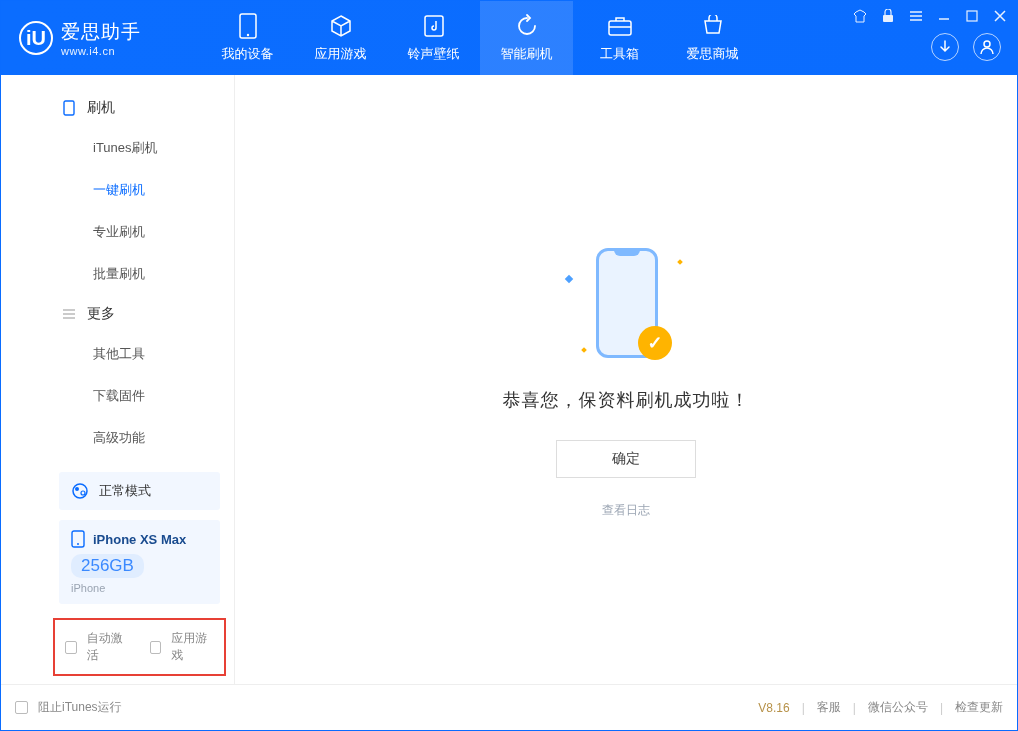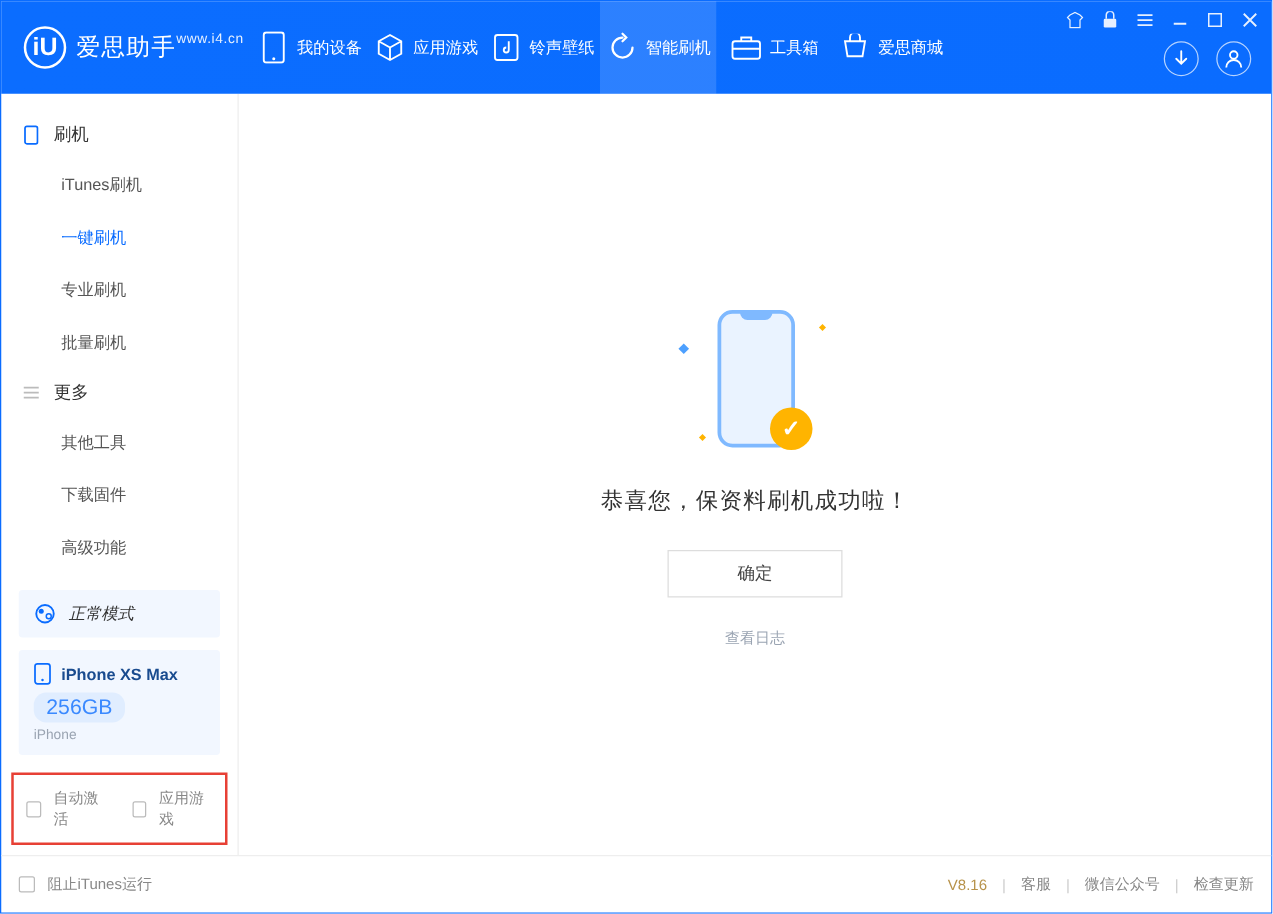--- a/index.html
+++ b/index.html
@@ -1,40 +1,40 @@
 <!DOCTYPE html>
 <html><head>
 <meta charset="utf-8">
 <style>
 * { margin: 0; padding: 0; box-sizing: border-box; font-family: "Microsoft YaHei", Arial, sans-serif; }
 body { background: #fff; }
 .window { width: 1018px; height: 731px; border: 1px solid #0a6cff; display: flex; flex-direction: column; background: #fff; }
 .header { height: 74px; background: linear-gradient(to right, #0b6dff, #0a6cff); display: flex; align-items: center; color: #fff; position: relative; }
 .logo-area { display: flex; align-items: center; padding-left: 18px; width: 200px; }
 .logo-circle { width: 34px; height: 34px; border: 2.5px solid #fff; border-radius: 50%; display: flex; align-items: center; justify-content: center; margin-right: 8px; font-weight: bold; font-size: 20px; font-family: Arial; }
-.logo-text { display: flex; flex-direction: row; }
+.logo-text { display: flex; flex-direction: column; }
 .logo-main { font-size: 19px; font-weight: 500; letter-spacing: 1px; }
 .logo-sub { font-size: 11px; opacity: 0.9; letter-spacing: 0.5px; }
 .nav-tabs { display: flex; height: 100%; }
-.nav-tab { width: 93px; height: 100%; display: flex; align-items: center; justify-content: center; cursor: pointer; gap: 6px; }
+.nav-tab { width: 93px; height: 100%; display: flex; flex-direction: column; align-items: center; justify-content: center; cursor: pointer; gap: 6px; }
 .nav-tab.active { background: rgba(255,255,255,0.14); }
 .nav-icon { width: 26px; height: 26px; display: flex; align-items: center; justify-content: center; }
 .nav-label { font-size: 13px; }
 .win-controls { position: absolute; top: 6px; right: 8px; display: flex; gap: 10px; font-size: 14px; }
 .win-btn { width: 18px; height: 18px; display: flex; align-items: center; justify-content: center; cursor: pointer; opacity: 0.9; }
 .header-right { position: absolute; right: 16px; bottom: 14px; display: flex; gap: 14px; }
 .circ-btn { width: 28px; height: 28px; border: 1.5px solid rgba(255,255,255,0.7); border-radius: 50%; display: flex; align-items: center; justify-content: center; cursor: pointer; }
-.body-area { flex: 1; display: flex; overflow: hidden; }
+.body-area { flex: 1; display: flex; overflow: hidden; padding-left: 44px; }
 .sidebar { width: 190px; border-right: 1px solid #eee; display: flex; flex-direction: column; padding-top: 14px; }
 .side-group-header { display: flex; align-items: center; gap: 10px; padding: 10px 16px; font-size: 14px; color: #333; }
 .side-group-icon { width: 16px; height: 16px; display: flex; align-items: center; justify-content: center; }
 .side-item { padding: 12px 10px 12px 48px; font-size: 13px; color: #555; cursor: pointer; }
 .side-item.active { color: #0a6cff; }
 .side-spacer { flex: 1; }
-.device-box { margin: 10px 14px; background: #f2f7ff; border-radius: 3px; padding: 10px 12px; display: flex; align-items: center; gap: 10px; font-size: 13px; color: #333; font-style: italic; }
+.device-box { margin: 10px 14px; background: #f2f7ff; border-radius: 3px; padding: 10px 12px; display: flex; align-items: center; gap: 10px; font-size: 13px; color: #333; }
 .device-panel { margin: 0 14px 10px; background: #f2f7ff; border-radius: 3px; padding: 10px 12px; font-size: 13px; color: #333; }
 .device-title-row { display: flex; align-items: center; gap: 8px; font-weight: 600; color: #194b8f; }
 .badge-storage { display: inline-block; background: #e0edff; color: #3a89ff; font-size: 17px; padding: 2px 10px; border-radius: 10px; margin-top: 6px; }
 .device-subtype { font-size: 11px; color: #9aa4b2; margin-top: 4px; }
 .options-row { border: 2px solid #e74035; margin: 4px 8px 8px; padding: 10px 10px; display: flex; gap: 20px; align-items: center; }
 .chk { display: flex; align-items: center; gap: 10px; font-size: 12px; color: #888; cursor: pointer; }
 .chk-box { width: 13px; height: 13px; border: 1px solid #bbb; border-radius: 2px; }
 .main { flex: 1; display: flex; flex-direction: column; align-items: center; justify-content: center; gap: 18px; }
 .illus { width: 160px; height: 130px; position: relative; }
 .phone-shape { position: absolute; left: 50px; top: 8px; width: 62px; height: 110px; border: 3px solid #7fb9ff; border-radius: 12px; background: #eaf3ff; }

